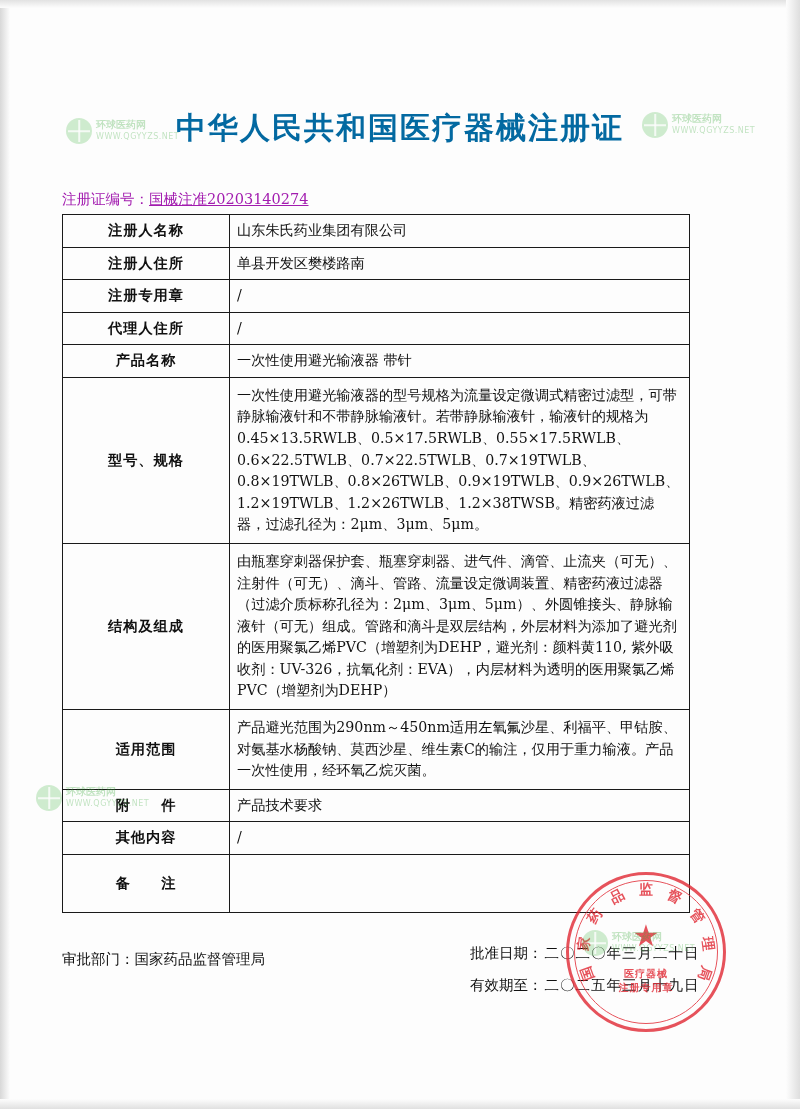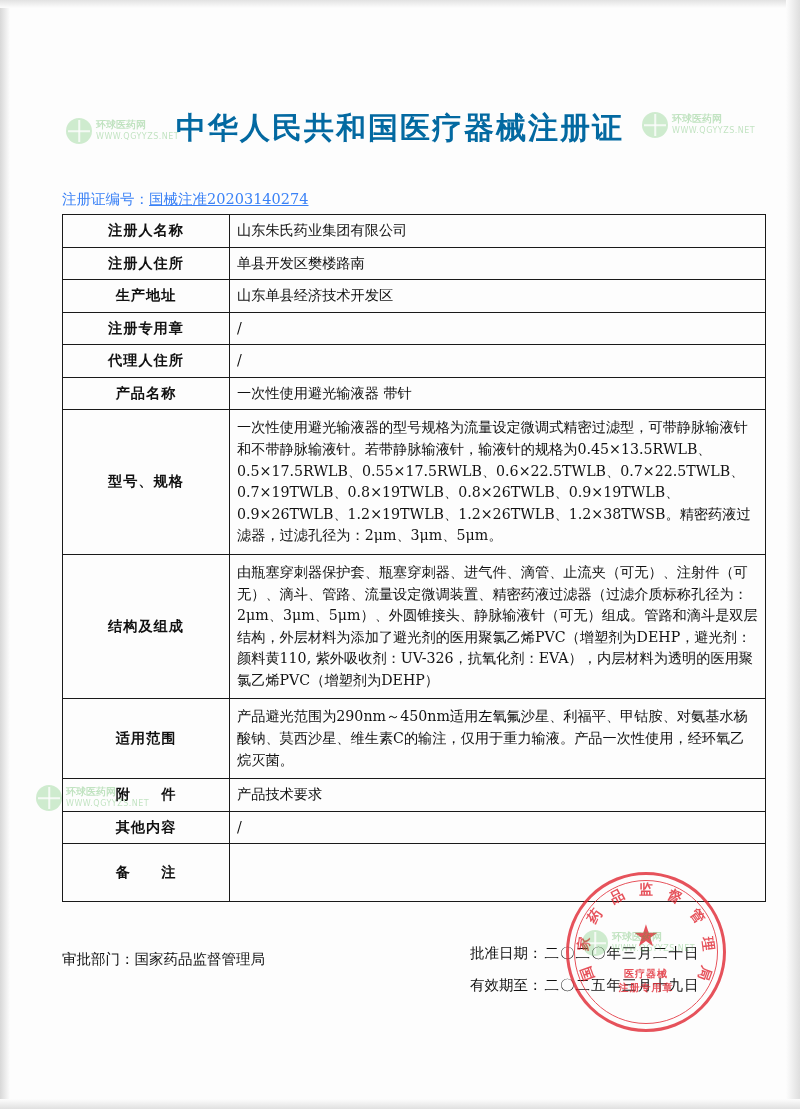--- a/index.html
+++ b/index.html
@@ -58,34 +58,34 @@
     font-family: "DejaVu Serif", "Liberation Serif", serif;
     color: #0369a1;
   }
 
   .reg-no {
     position: absolute;
     top: 190px;
     left: 62px;
     font-size: 14.5px;
     font-family: "DejaVu Serif", "Liberation Serif", serif;
-    color: #3b82f6;
+    color: #a21caf;
   }
   .reg-no .label {
     text-decoration: none;
   }
   .reg-no .value {
     text-decoration: underline;
   }
 
   table.cert {
     position: absolute;
     top: 214px;
     left: 62px;
-    width: 704px;
+    width: 628px;
     border-collapse: collapse;
     table-layout: fixed;
     font-family: "DejaVu Serif", "Liberation Serif", serif;
   }
   table.cert td {
     border: 1px solid #1a1a1a;
     vertical-align: middle;
     padding: 5px 7px;
     font-size: 14.2px;
     line-height: 1.52;
@@ -258,24 +258,20 @@
 
   <table class="cert">
     <tbody>
       <tr>
         <td class="lab">注册人名称</td>
         <td class="val">山东朱氏药业集团有限公司</td>
       </tr>
       <tr>
         <td class="lab">注册人住所</td>
         <td class="val">单县开发区樊楼路南</td>
-      </tr>
-      <tr>
-        <td class="lab spaced4">生产地址</td>
-        <td class="val">山东单县经济技术开发区</td>
       </tr>
       <tr>
         <td class="lab">注册专用章</td>
         <td class="val">/</td>
       </tr>
       <tr>
         <td class="lab">代理人住所</td>
         <td class="val">/</td>
       </tr>
       <tr>

